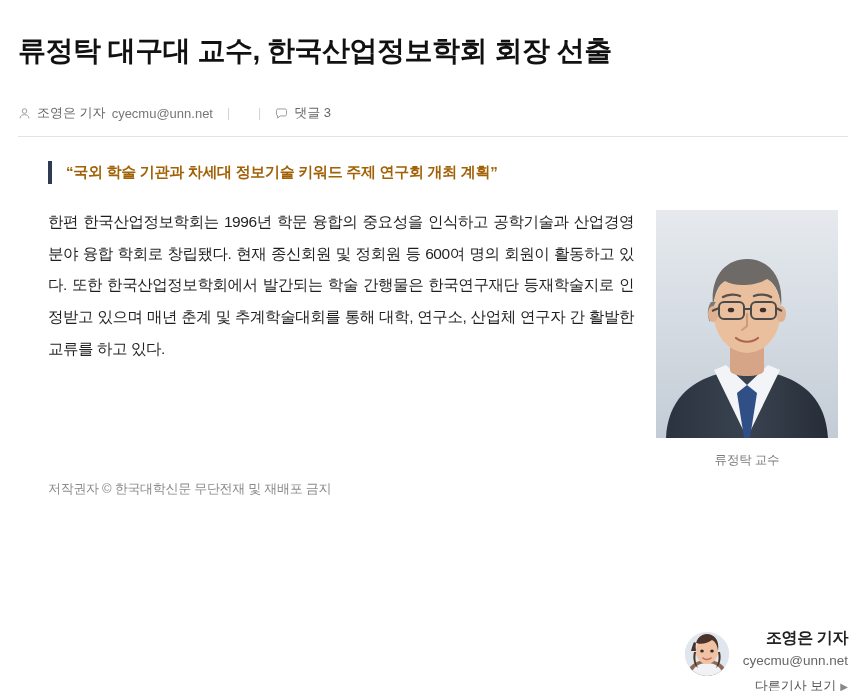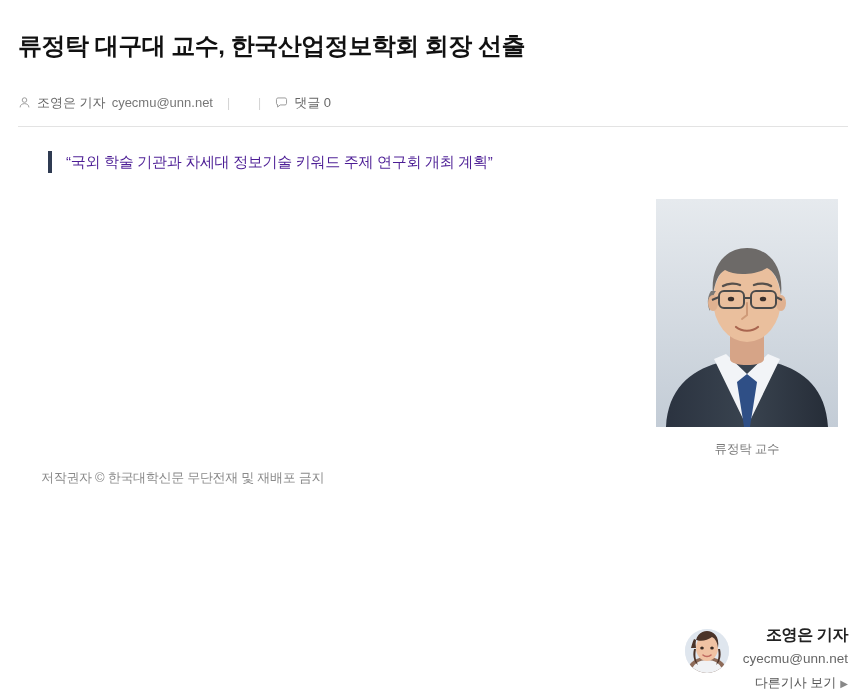--- a/index.html
+++ b/index.html
@@ -17,21 +17,21 @@
   .page {
     position: relative;
     width: 866px;
     height: 691px;
     background: #fff;
   }
 
   
   .headline {
     padding: 14px 18px 0 18px;
-    font-size: 24px;
+    font-size: 28px;
     line-height: 1.32;
     font-weight: bold;
     letter-spacing: -0.5px;
     color: #111111;
   }
 
   
   .byline {
     display: flex;
     align-items: center;
@@ -70,22 +70,22 @@
   
   .content {
     padding: 0 18px;
   }
 
   .subhead {
     margin: 24px 0 0 30px;
     padding-left: 14px;
     border-left: 4px solid #2f3b52;
     font-size: 15px;
-    font-weight: normal;
-    color: #4c1d95;
+    font-weight: bold;
+    color: #a16207;
     line-height: 1.5;
     letter-spacing: -0.3px;
   }
 
   .article {
     margin: 22px 0 0 30px;
     position: relative;
     font-size: 15.5px;
     line-height: 2.05;
     letter-spacing: -0.45px;
@@ -114,21 +114,21 @@
   .portrait svg { display: block; }
   .portrait-cap {
     margin-top: 10px;
     font-size: 12.5px;
     color: #7a7a7a;
     letter-spacing: -0.2px;
   }
 
   .copyright {
     clear: both;
-    margin: 6px 0 0 23px;
+    margin: 6px 0 0 30px;
     font-size: 13px;
     color: #8a8a8a;
     letter-spacing: -0.3px;
   }
 
   
   .reporter-card {
     position: absolute;
     right: 18px;
     bottom: 14px;
@@ -196,21 +196,21 @@
 
 
     <span class="sep">|</span>
 
     <span class="byline-item">
       <span class="ic">
         <svg width="13" height="13" viewBox="0 0 16 16" fill="none" stroke="#9a9a9a" stroke-width="1.2">
           <path d="M1.8 4.2c0-1 .8-1.8 1.8-1.8h8.8c1 0 1.8.8 1.8 1.8v5c0 1-.8 1.8-1.8 1.8H6.4L3.2 13.6V11H3.6c-1 0-1.8-.8-1.8-1.8z"></path>
         </svg>
       </span>
-      <span>댓글 0</span>
+      <span>댓글 3</span>
     </span>
   </div>
 
   <div class="rule"></div>
 
   <div class="content">
 
     <div class="subhead">“국외 학술 기관과 차세대 정보기술 키워드 주제 연구회 개최 계획”</div>
 
     <div class="article">
@@ -261,20 +261,21 @@
             <path d="M98 86c5-2 13-2 17 1" stroke="#56504c" stroke-width="2.4" fill="none" stroke-linecap="round"></path>
 
             <path d="M91 104v12l-5 4" stroke="#cf9a78" stroke-width="2" fill="none" stroke-linecap="round"></path>
 
             <path d="M80 128c6 5 16 5 22 0" stroke="#a9654f" stroke-width="2.2" fill="none" stroke-linecap="round"></path>
           </svg>
         </div>
         <div class="portrait-cap">류정탁 교수</div>
       </div>
 
+      <p>한편 한국산업정보학회는 1996년 학문 융합의 중요성을 인식하고 공학기술과 산업경영 분야 융합 학회로 창립됐다. 현재 종신회원 및 정회원 등 600여 명의 회원이 활동하고 있다. 또한 한국산업정보학회에서 발간되는 학술 간행물은 한국연구재단 등재학술지로 인정받고 있으며 매년 춘계 및 추계학술대회를 통해 대학, 연구소, 산업체 연구자 간 활발한 교류를 하고 있다.</p>
     </div>
 
     <div class="copyright">저작권자 © 한국대학신문 무단전재 및 재배포 금지</div>
   </div>
 
   <div class="reporter-card">
     <div class="avatar">
       <svg width="44" height="44" viewBox="0 0 44 44">
         <rect width="44" height="44" fill="#dfe6ee"></rect>
         <path d="M2 44c1-11 9-16 20-16s19 5 20 16z" fill="#8d6a58"></path>

